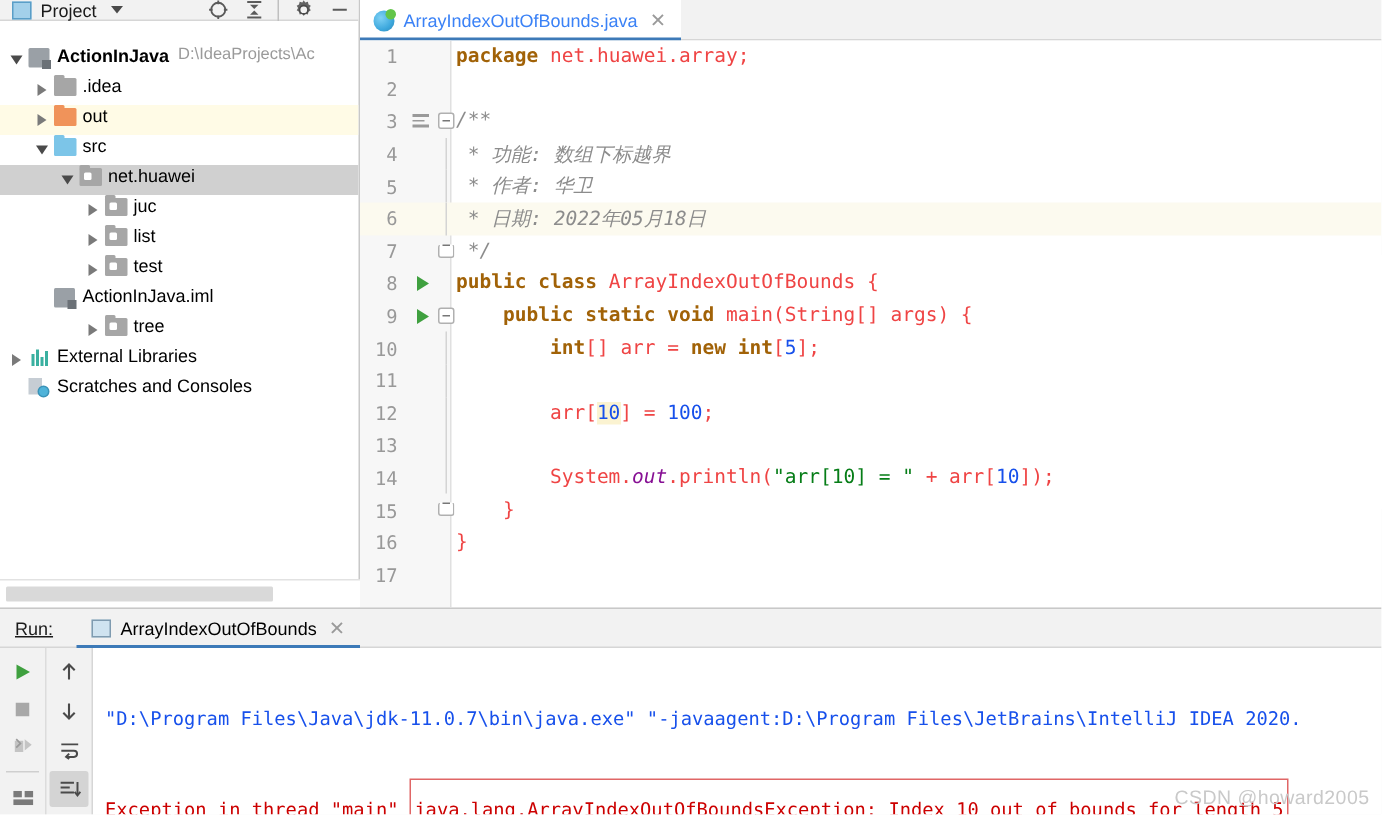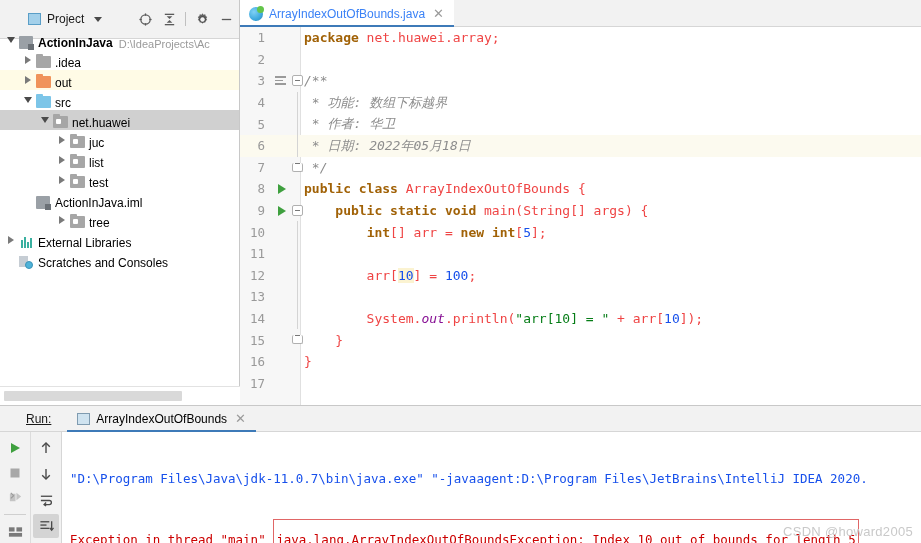--- a/index.html
+++ b/index.html
@@ -12,23 +12,23 @@
     color: #000000;
   }
   #app { position: relative; width: 921px; height: 543px; background:#f2f2f2; }
 
   
   #project-panel {
     position: absolute; left: 0; top: 0; width: 240px; height: 405px;
     background: #ffffff; border-right: 1px solid #c8c8c8;
   }
   #project-toolbar {
-    position: relative; height: 39px; background: #f2f2f2;
+    position: relative; height: 14px; background: #f2f2f2;
     border-bottom: 1px solid #d6d6d6;
-    display: flex; align-items: center; padding-left: 20px;
+    display: flex; align-items: center;
   }
   .pt-left { display: flex; align-items: center; padding-left: 8px; gap: 6px; }
   .proj-icon {
     width: 13px; height: 12px; border: 1.6px solid #5a9ec7; background: #a3d0ea;
     display:inline-block;
   }
   .pt-label { font-size: 12px; color: #1a1a1a; }
   .caret-down {
     width: 0; height: 0; border-left: 4px solid transparent;
     border-right: 4px solid transparent; border-top: 5px solid #4a4a4a;
@@ -36,21 +36,21 @@
   }
   .pt-right { position: absolute; right: 2px; display: flex; align-items: center; gap: 2px; }
   .tb-btn {
     width: 22px; height: 22px; display:flex; align-items:center; justify-content:center;
     cursor: pointer;
   }
   .tb-sep { width:1px; height:14px; background:#c0c0c0; margin:0 3px; }
 
   #tree { position:absolute; top:27px; left:0; right:0; bottom:19px; overflow:hidden; padding-top:3px;}
   .trow {
-    display:flex; align-items:flex-end; height:20px; white-space:nowrap;
+    display:flex; align-items:flex-start; height:20px; white-space:nowrap;
     font-size:12px; color:#000; position:relative;
   }
   .trow.hl-yellow { background:#fffbe6; }
   .trow.hl-gray { background:#d0d0d0; }
   .arrow {
     width:14px; height:20px; display:flex; align-items:center; justify-content:center;
     flex:0 0 14px;
   }
   .arr-r { width:0;height:0;border-top:4px solid transparent;border-bottom:4px solid transparent;border-left:6px solid #7a7a7a;}
   .arr-d { width:0;height:0;border-left:4px solid transparent;border-right:4px solid transparent;border-top:6px solid #4a4a4a;}
@@ -144,21 +144,21 @@
   .hlnum{background:#fbf3d1;color:#1750eb;}
   #gutter-strip{position:absolute;left:0;top:0;bottom:0;width:60px;background:#f7f7f7;}
   #gutter-border{position:absolute;left:60px;top:0;bottom:0;width:1px;background:#e0e0e0;}
 
   
   #run-panel { position:absolute; left:0; top:405px; right:0; bottom:0; background:#ffffff; }
   #run-header {
     height:27px; background:#f2f2f2; display:flex; align-items:center;
     border-top:1px solid #c8c8c8; border-bottom:1px solid #d6d6d6; position:relative;
   }
-  #run-label{ padding-left:26px; font-size:12px; color:#1a1a1a;text-decoration:underline; }
+  #run-label{ padding-left:10px; font-size:12px; color:#1a1a1a;text-decoration:underline; }
   .run-tab{
     display:inline-flex; align-items:center; gap:6px; height:27px; padding:0 8px 0 10px;
     margin-left:16px; position:relative; cursor:pointer;
   }
   .run-tab::after{content:"";position:absolute;left:0;right:0;bottom:0;height:2px;background:#3d7ab8;}
   .runtabicon{width:13px;height:12px;border:1.6px solid #7f9bb0;background:#cfe3f0;flex:0 0 13px;}
   #console-body{position:absolute;top:27px;left:0;right:0;bottom:0;background:#fff;}
   #console-gutter{
     position:absolute;left:0;top:0;bottom:0;width:62px;background:#f2f2f2;
     border-right:1px solid #d6d6d6; display:flex;

